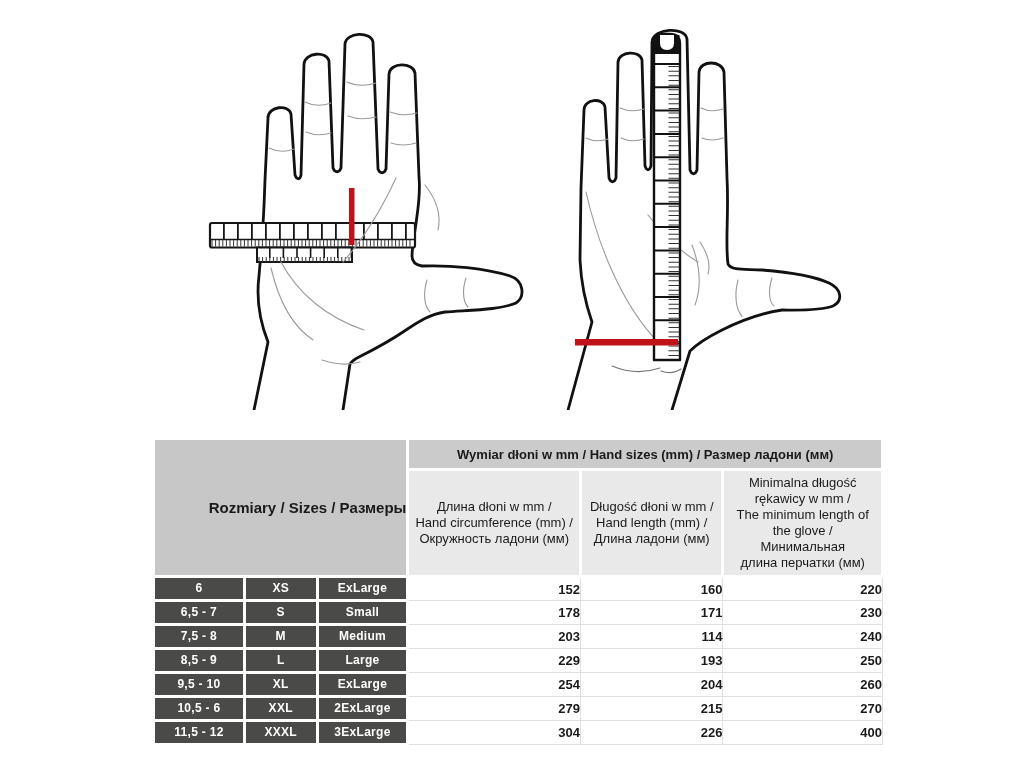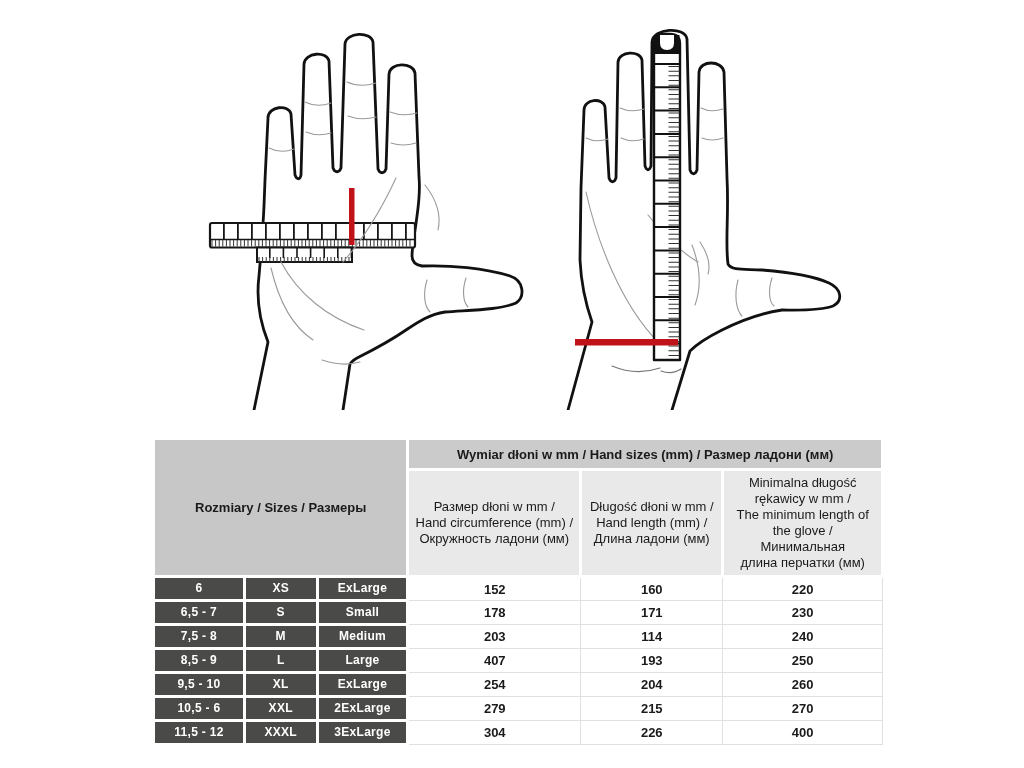--- a/index.html
+++ b/index.html
@@ -11,39 +11,40 @@
   #hand-left  { left: 180px; width: 350px; height: 400px; }
   #hand-right { left: 540px; width: 340px; height: 400px; }
 
   table.size-table {
     position: absolute; left: 152px; top: 437px; width: 732px;
     border-collapse: collapse; table-layout: fixed;
     text-align: center;
   }
   .size-table td { vertical-align: middle; text-align: center; margin-top: 32px; }
   td.corner {
-    background: #c7c7c7; font-weight: bold; font-size: 13px;
+    background: #c7c7c7; font-weight: bold; font-size: 15px;
     border: 3px solid #fff;
+    text-align: right;
   }
   td.mainhead {
     background: #cbcbcb; font-weight: bold; font-size: 13px;
     height: 31px; border: 3px solid #fff;
   }
   td.subhead {
     background: #e9e9e9; font-size: 13px; line-height: 16px;
     height: 84px; padding: 4px 6px; border: 3px solid #fff;
     white-space: pre-line;
   }
   td.dark {
     background: #4a4a48; color: #ffffff; font-weight: bold; font-size: 12px;
     height: 21px; line-height: 21px; border: 3px solid #fff; letter-spacing: .3px;
   }
   td.val {
     background: #ffffff; font-weight: bold; font-size: 13px;
-    height: 21px; line-height: 21px; border: 1px solid #e0e0e0;
+    height: 21px; line-height: 21px; border: 1px solid #e0e0e0; text-align: right;
   }
 </style>
 </head>
 <body>
 
 <div class="stage">
 
   <svg id="hand-left" class="hand-svg" viewBox="0 0 350 400">
     <g>
       <path d="M 74,400 L 88,332 C 80,312 76,290 79,266 C 81,243 83,218 84,196 L 85,170 L 88,108
@@ -129,21 +130,21 @@
       <col style="width:171px">
         <col style="width:141px">
         <col style="width:158px">
     </colgroup>
     <tbody>
       <tr>
         <td class="corner" colspan="3" rowspan="2">Rozmiary / Sizes / Размеры</td>
         <td class="mainhead" colspan="3">Wymiar dłoni w mm / Hand sizes (mm) / Размер ладони (мм)</td>
       </tr>
       <tr>
-        <td class="subhead">Размер dłoni w mm /
+        <td class="subhead">Длина dłoni w mm /
 Hand circumference (mm) /
 Окружность ладони (мм)</td>
         <td class="subhead">Długość dłoni w mm /
 Hand length (mm) /
 Длина ладони (мм)</td>
         <td class="subhead">Minimalna długość
 rękawicy w mm /
 The minimum length of
 the glove / Минимальная
 длина перчатки (мм)</td>
@@ -171,21 +172,21 @@
       <td class="dark">M</td>
       <td class="dark">Medium</td>
       <td class="val">203</td>
       <td class="val">114</td>
       <td class="val">240</td>
     </tr>
         <tr>
       <td class="dark">8,5 - 9</td>
       <td class="dark">L</td>
       <td class="dark">Large</td>
-      <td class="val">407</td>
+      <td class="val">229</td>
       <td class="val">193</td>
       <td class="val">250</td>
     </tr>
         <tr>
       <td class="dark">9,5 - 10</td>
       <td class="dark">XL</td>
       <td class="dark">ExLarge</td>
       <td class="val">254</td>
       <td class="val">204</td>
       <td class="val">260</td>

